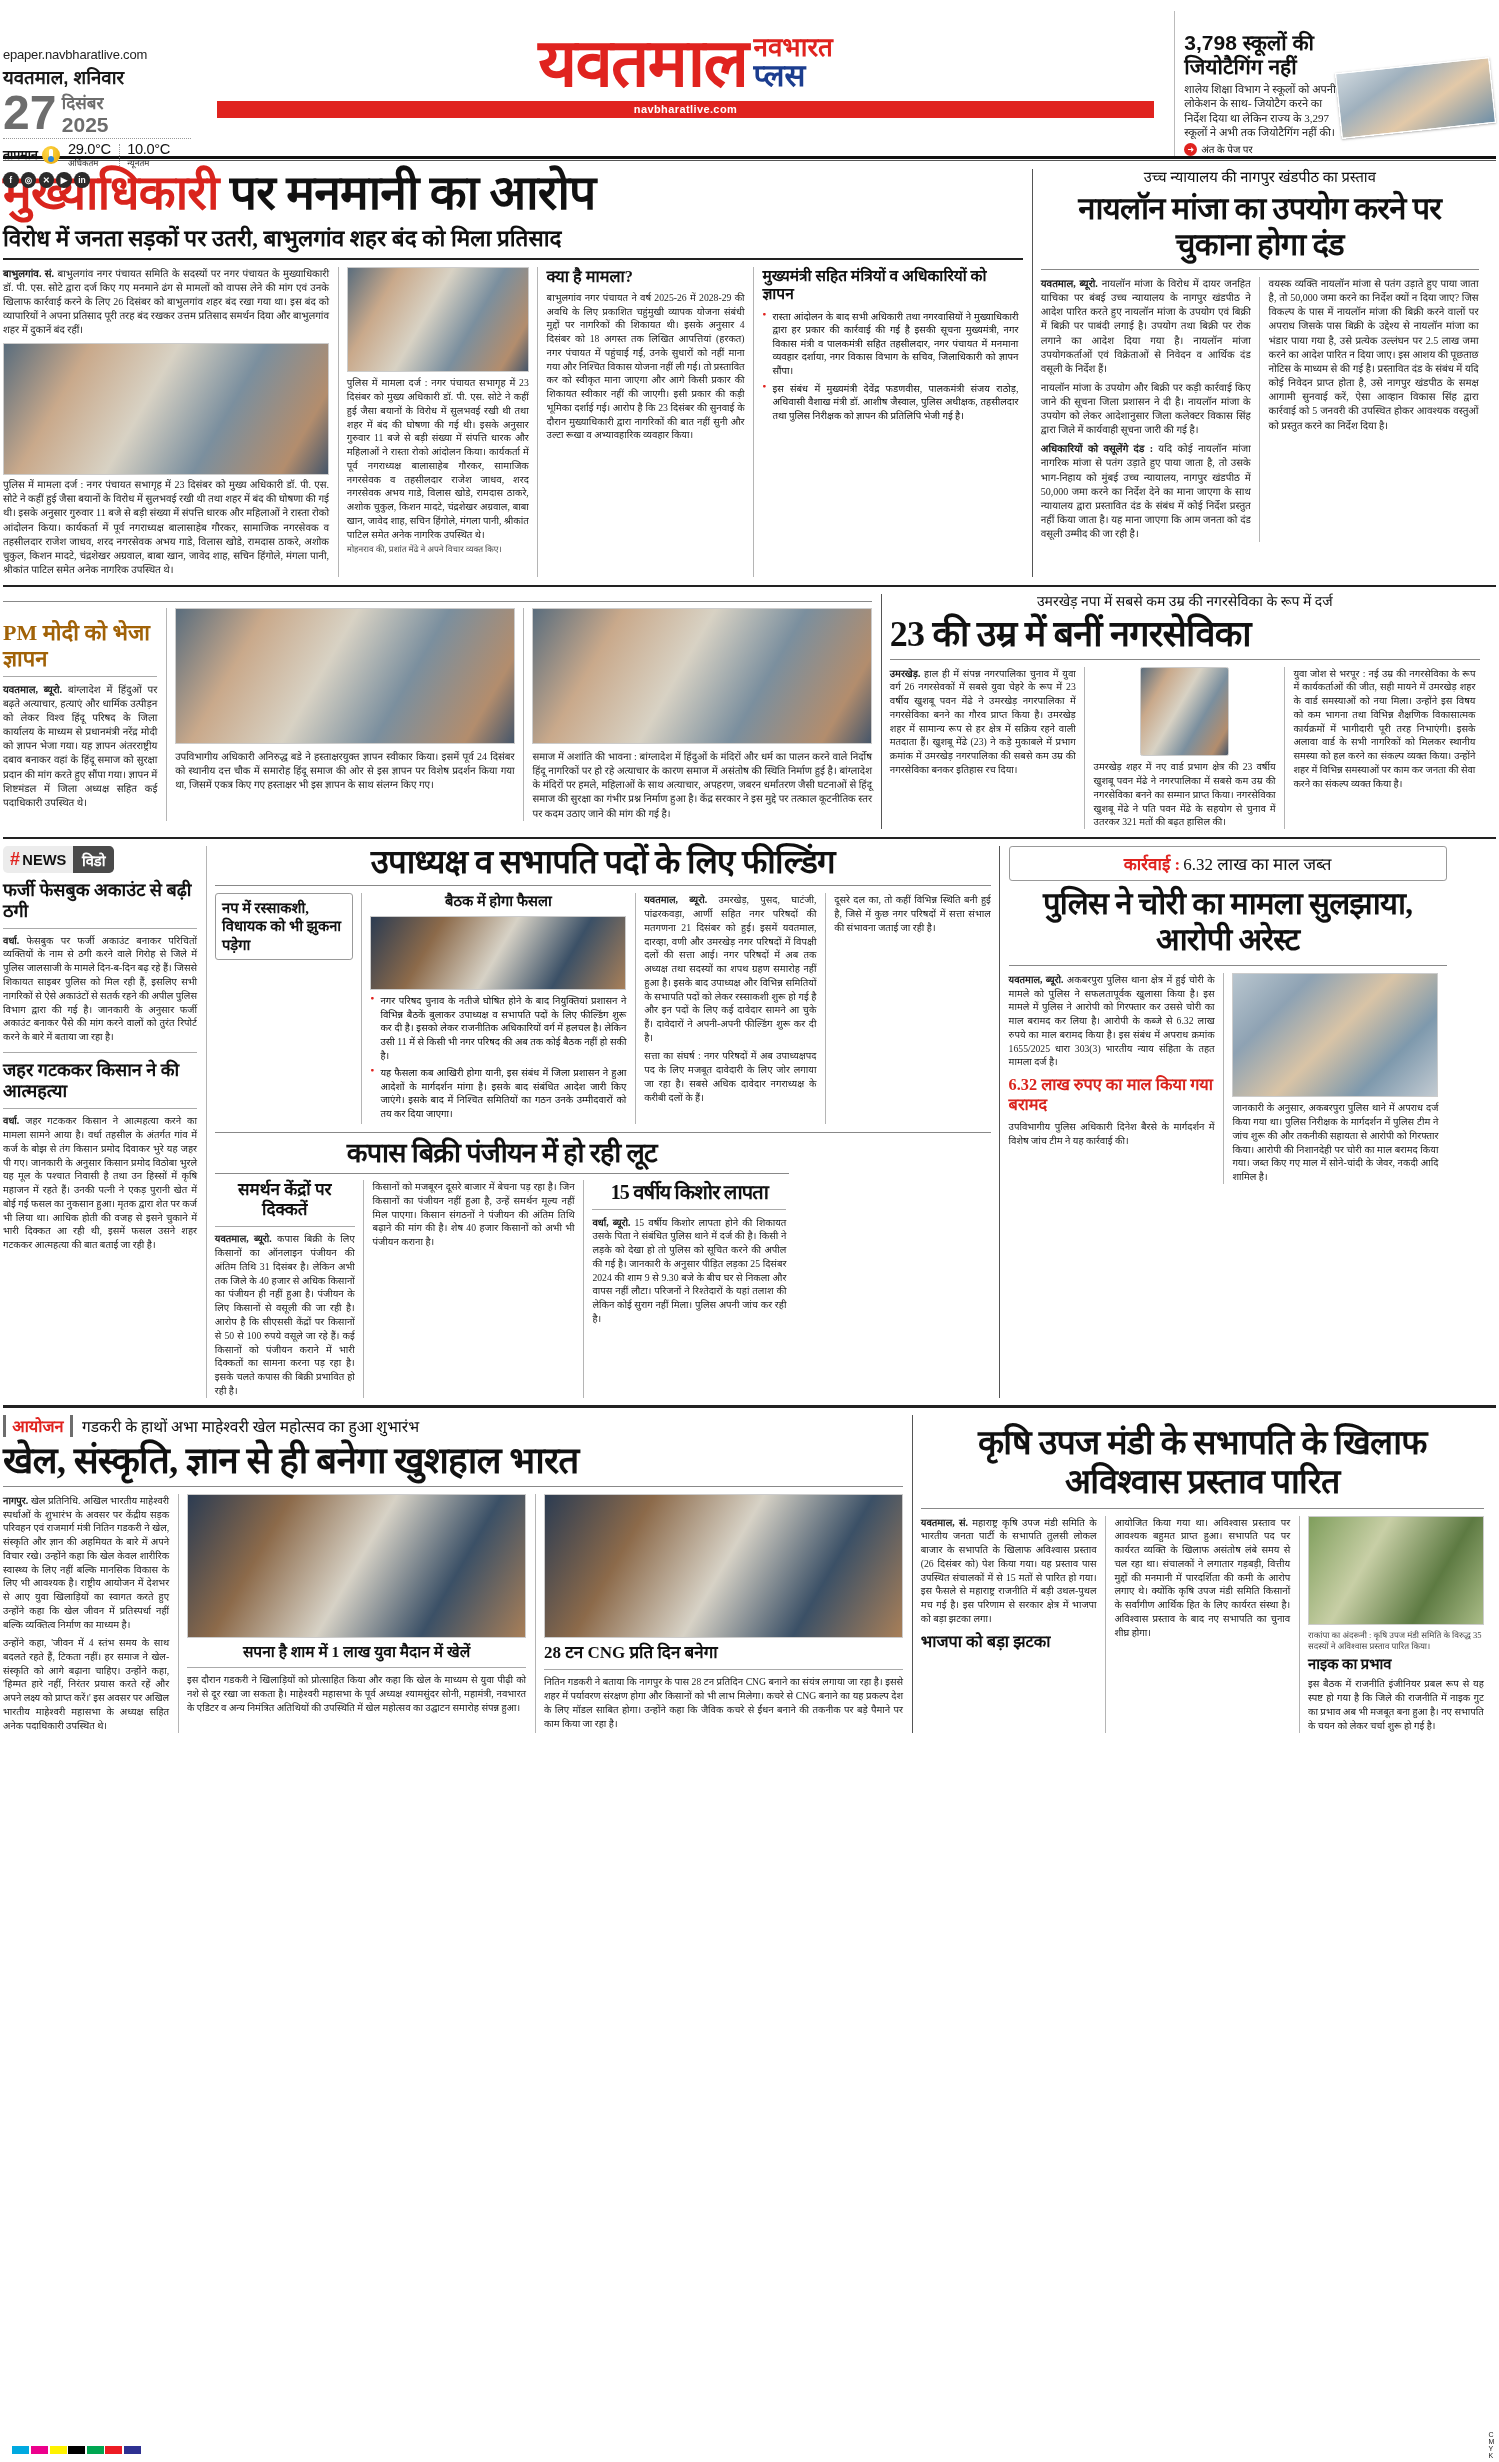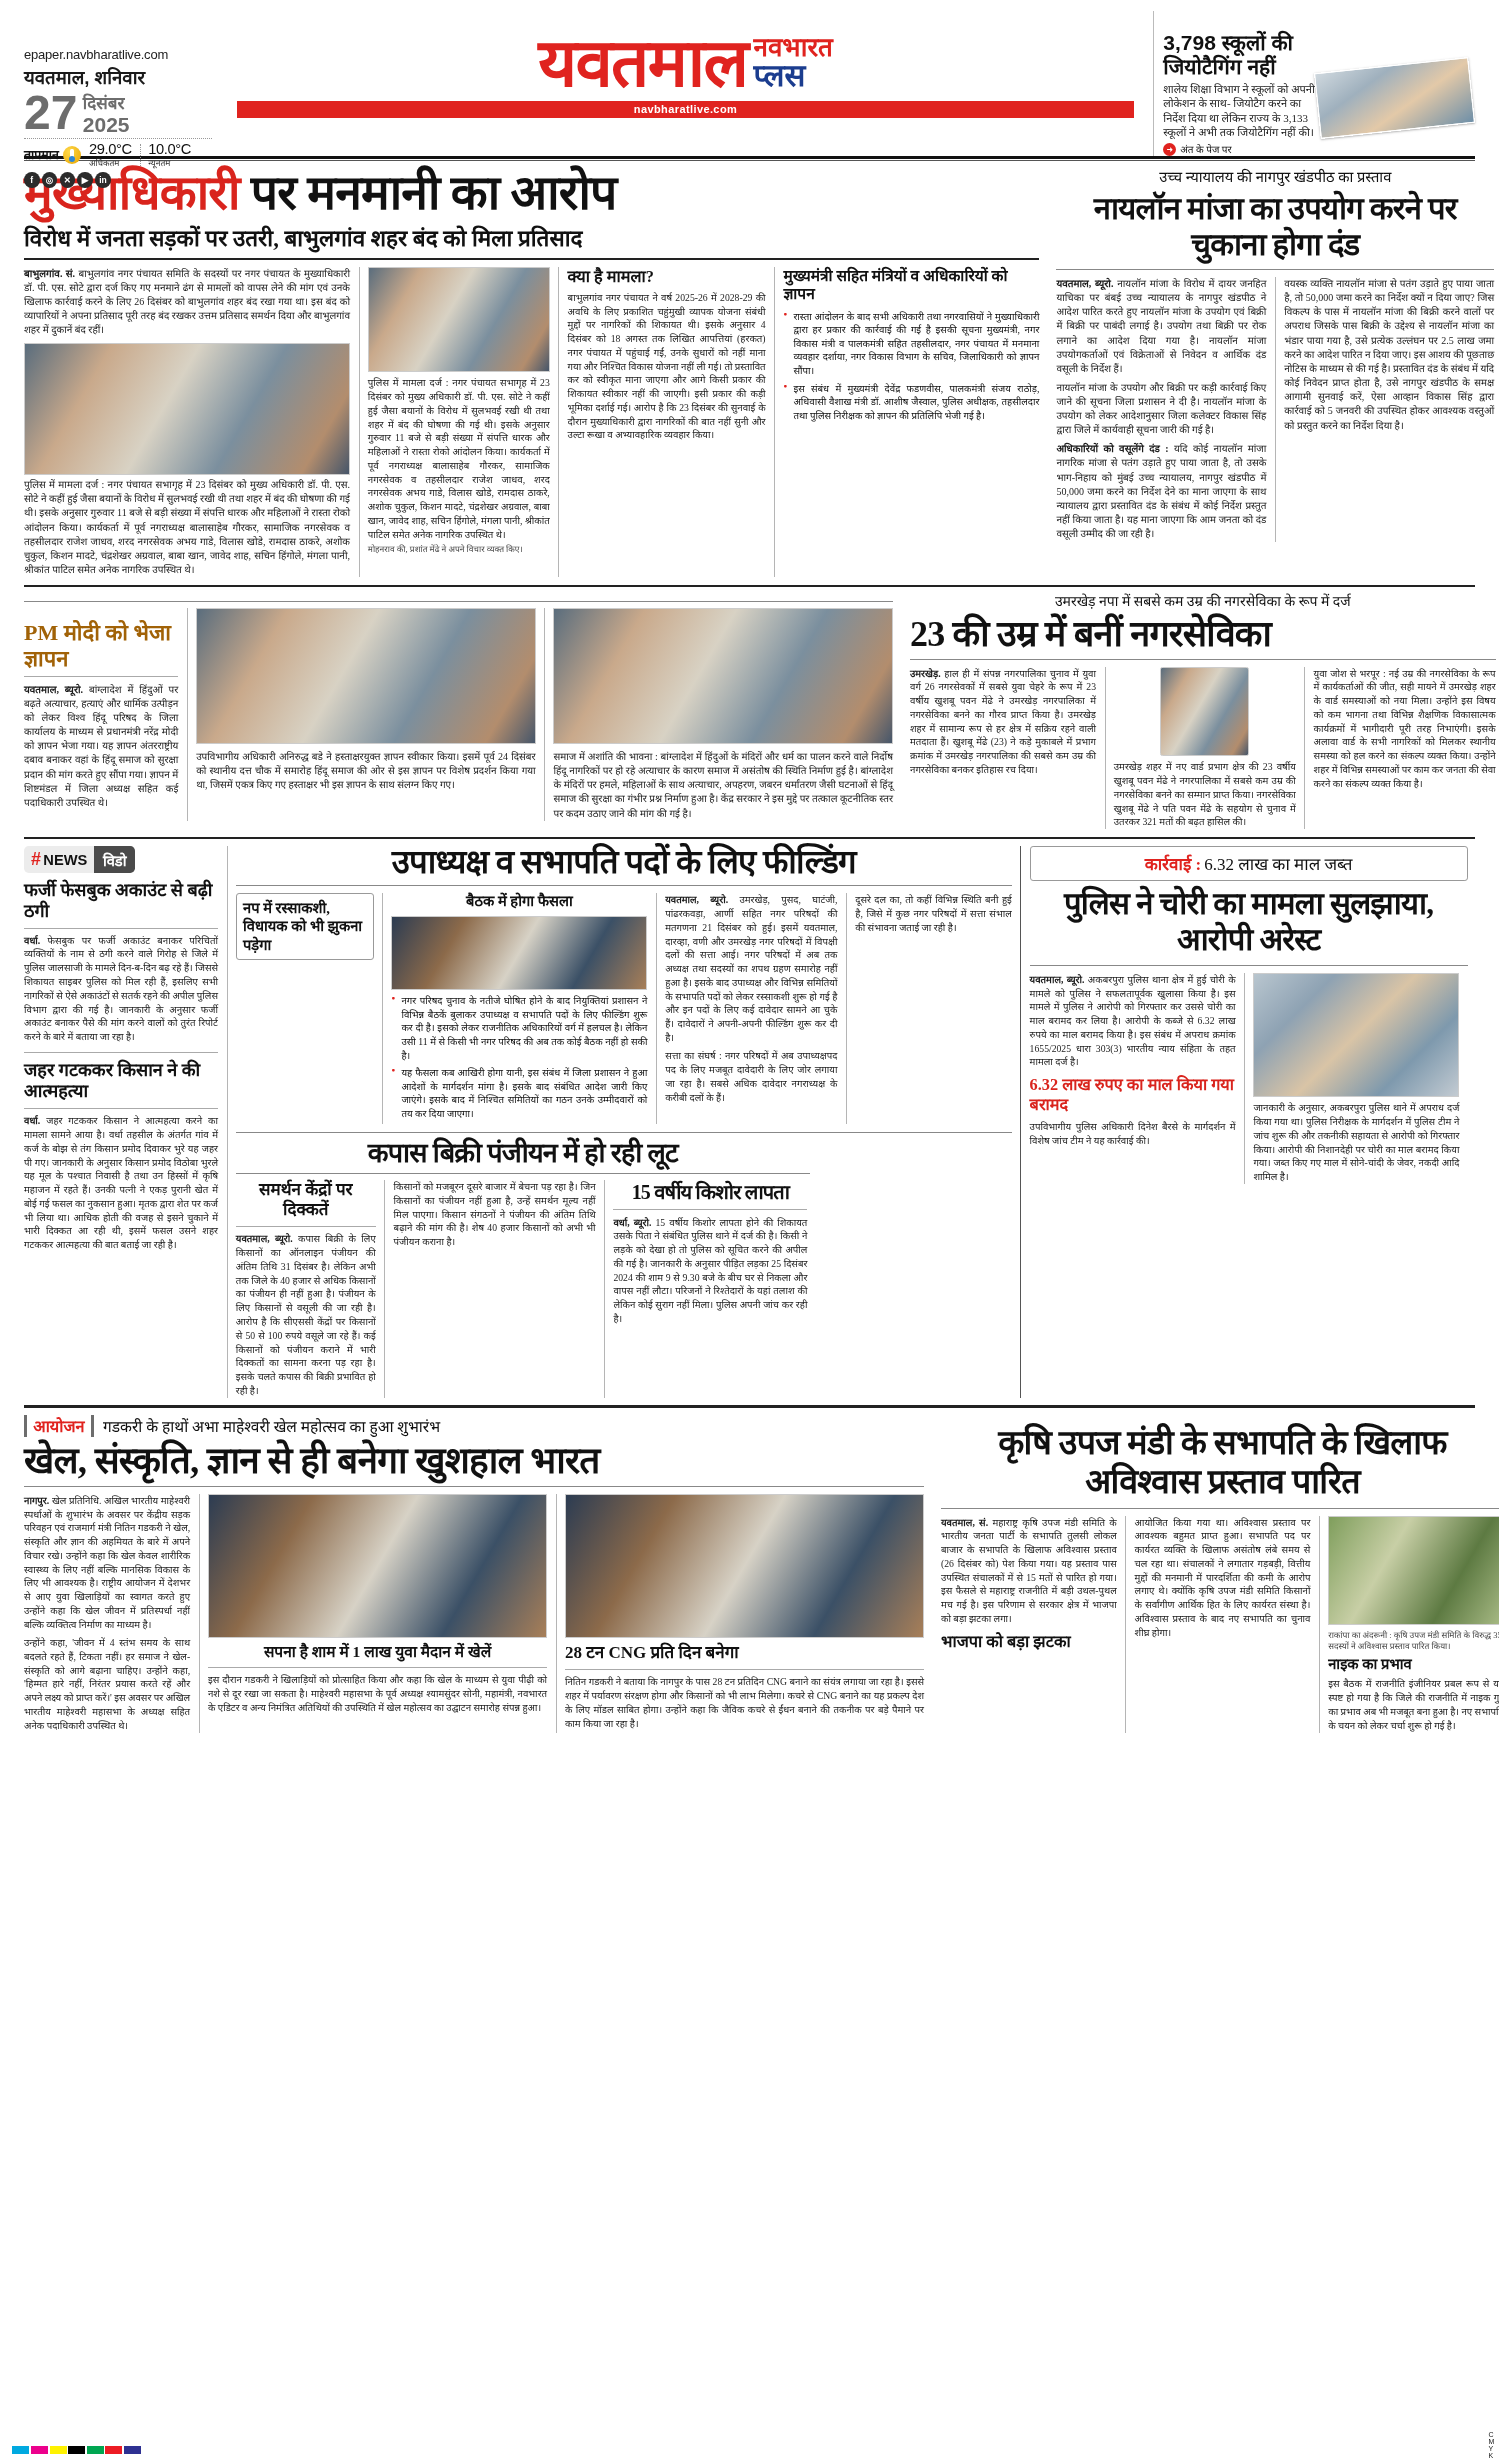--- a/index.html
+++ b/index.html
@@ -3,21 +3,21 @@
 <meta charset="utf-8">
 <style>
   * { margin:0; padding:0; box-sizing:border-box; }
   body {
     width:1499px; height:2462px;
     background:#ffffff;
     font-family:"Liberation Serif", serif;
     color:#111;
     overflow:hidden;
   }
-  .page { width:1499px; height:2462px; padding:11px 24px; position:relative; }
+  .page { width:1499px; height:2462px; padding:11px 3px; position:relative; }
 
   
   .masthead { display:flex; align-items:flex-start; height:140px; position:relative; }
   .mh-left { width:194px; padding-top:36px; }
   .mh-url { font-family:"Liberation Sans",sans-serif; font-size:13px; color:#222; letter-spacing:-0.2px;}
   .mh-city { font-family:"Liberation Sans",sans-serif; font-weight:bold; font-size:18.6px; margin-top:2.3px; color:#1a1a1a;}
   .mh-daterow { display:flex; align-items:flex-end; gap:5.4px; margin-top:1.6px; }
   .mh-day { font-family:"Liberation Sans",sans-serif; font-weight:bold; font-size:48px; line-height:.92; color:#6d6d6d;text-align:right; }
   .mh-mon { font-family:"Liberation Sans",sans-serif; font-weight:bold; font-size:17px; color:#6d6d6d; line-height:1.1;}
   .mh-year { font-family:"Liberation Sans",sans-serif; font-weight:bold; font-size:21px; color:#6d6d6d; line-height:1;}
@@ -145,21 +145,21 @@
           <div class="logo-sub-a">नवभारत</div>
           <div class="logo-sub-b">प्लस</div>
         </div>
       </div>
       <div class="redbar">navbharatlive.com</div>
     </div>
 
     <div class="mh-right">
       <div class="pr-title">3,798 स्कूलों की</div>
       <div class="pr-title">जियोटैगिंग नहीं</div>
-      <div class="pr-body">शालेय शिक्षा विभाग ने स्कूलों को अपनी लोकेशन के साथ- जियोटैग करने का निर्देश दिया था लेकिन राज्य के 3,133 स्कूलों ने अभी तक जियोटैगिंग नहीं की।</div>
+      <div class="pr-body">शालेय शिक्षा विभाग ने स्कूलों को अपनी लोकेशन के साथ- जियोटैग करने का निर्देश दिया था लेकिन राज्य के 3,297 स्कूलों ने अभी तक जियोटैगिंग नहीं की।</div>
       <div class="pr-photo"></div>
       <div class="pr-foot">
         <div class="circ-arrow">➜</div>
         <div>अंत के पेज पर</div>
       </div>
     </div>
   </div>
 
   <div class="rule-thick"></div>
   <div class="rule-thin"></div>

